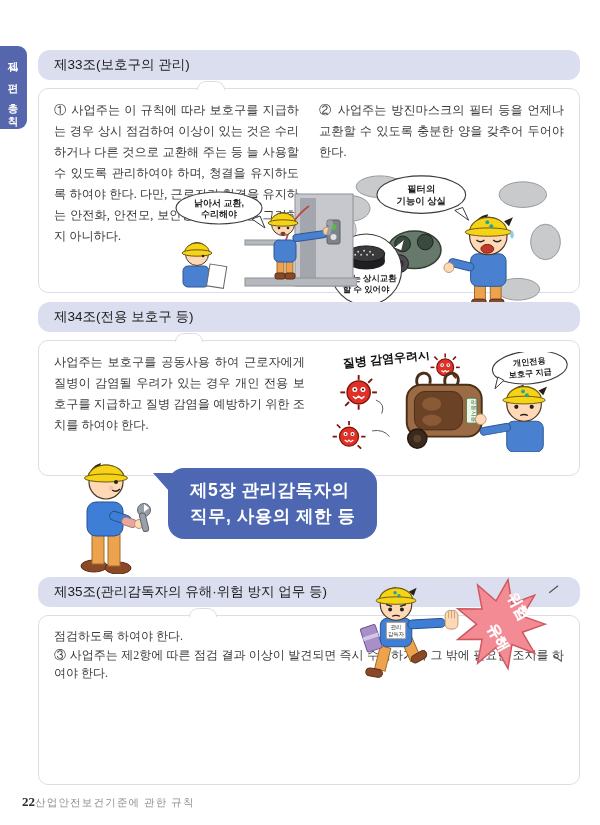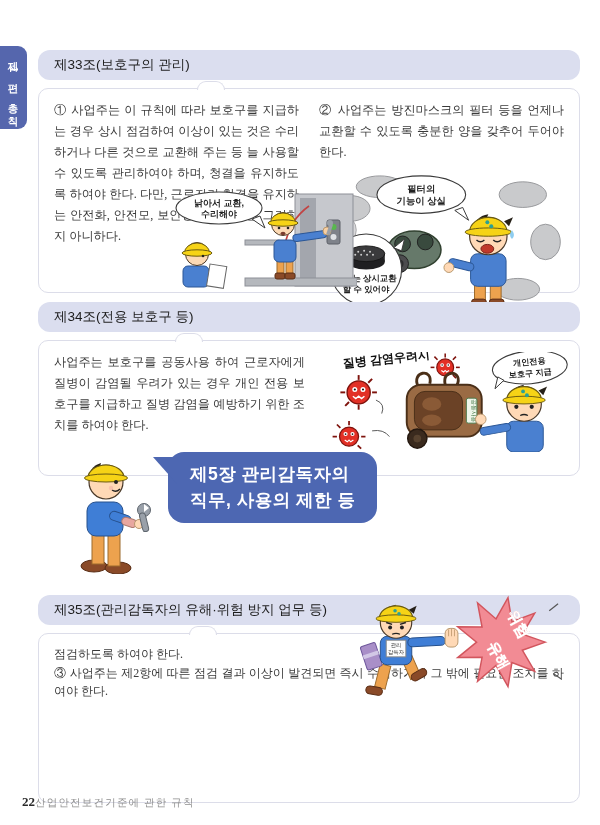--- a/index.html
+++ b/index.html
@@ -36,21 +36,21 @@
   .col{flex:1;min-width:0;}
   .body-text{
     margin:0;font-size:12.2px;line-height:1.72;color:#3a3a3a;
     text-align:justify;word-break:break-all;
   }
   .s35 .body-text{line-height:1.55;font-size:12px;}
   .gap8{height:9px;}
   
   .banner{position:absolute;left:60px;top:452px;display:flex;}
   .banner-bubble{
-    position:relative;margin-left:8px;height:fit-content;
+    position:relative;margin-left:8px;margin-top:16px;height:fit-content;
     background:#4d67b2;color:#fff;border-radius:16px;padding:9px 22px;
     font-family:"Liberation Sans",sans-serif;font-weight:700;
     font-size:17.5px;line-height:1.5;letter-spacing:.5px;
   }
   .banner-tail{
     position:absolute;left:-15px;top:5px;width:24px;height:27px;
     background:#4d67b2;clip-path:polygon(0 0,100% 0,100% 100%);
   }
   
   .illus{display:block;}
@@ -318,21 +318,21 @@
     <path d="M52,38 q4,3 8,-1" stroke="#222" stroke-width="1.3" fill="none"></path>
     <circle cx="51" cy="36" r="2.2" fill="#f5b8a8" opacity="0.7"></circle>
   </svg>
   <div class="banner-bubble">
     <div class="banner-tail"></div>
     <div>제5장 관리감독자의</div>
     <div>직무, 사용의 제한 등</div>
   </div>
 </div>
 
-<div class="sec s35" style="top:595px;border-radius:14px;">
+<div class="sec s35" style="top:577px;border-radius:14px;">
   <div class="sec-header">
     <span class="num">제35조</span>
       <span class="nm">(관리감독자의 유해·위험 방지 업무 등)</span>
   </div>
   <div class="sec-body" style="height:170px;">
     <div class="notch" style="left:150px;"></div>
     <div class="cols">
       <div class="col" style="position:relative;">
         <p class="body-text">점검하도록 하여야 한다.</p>
         <p class="body-text">③ 사업주는 제2항에 따른 점검 결과 이상이 발견되면 즉시 수리하거나 그 밖에 필요한 조치를 하여야 한다.</p>

